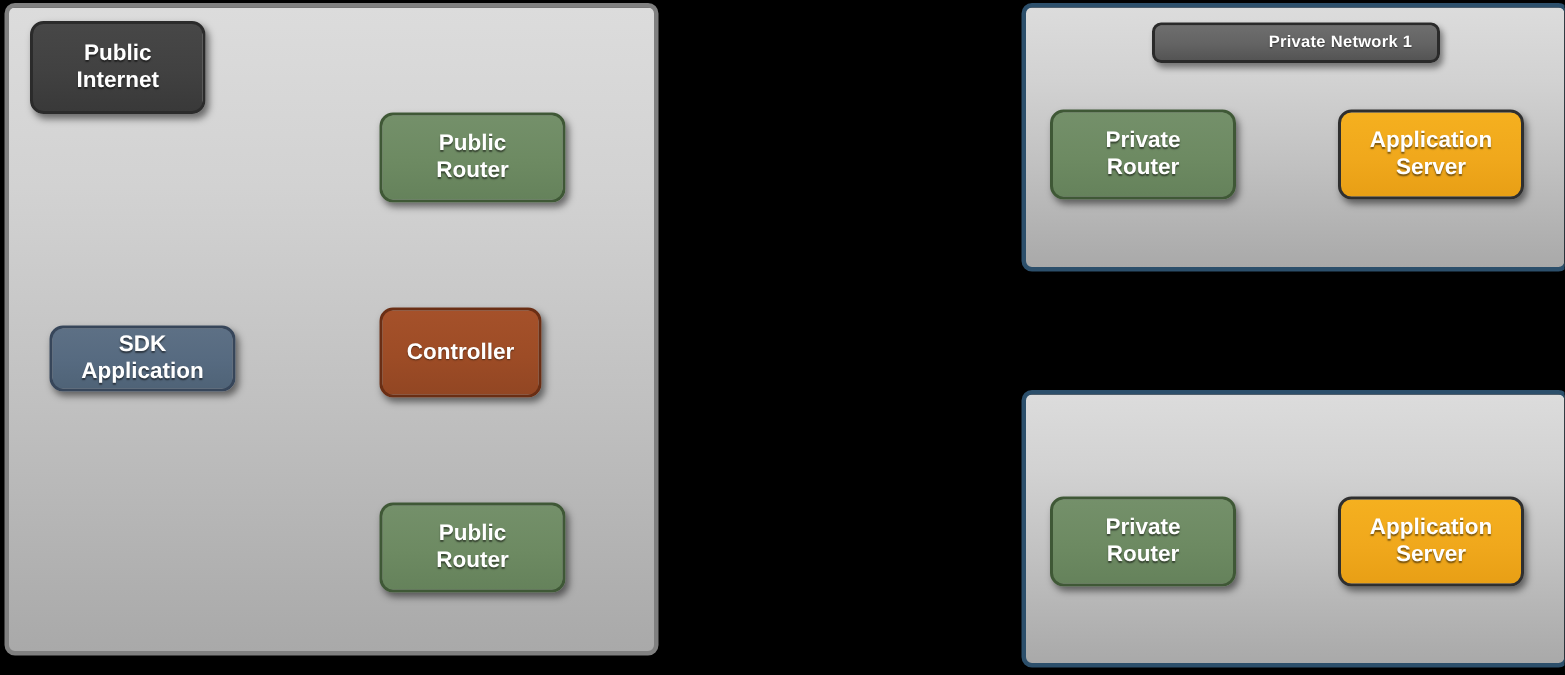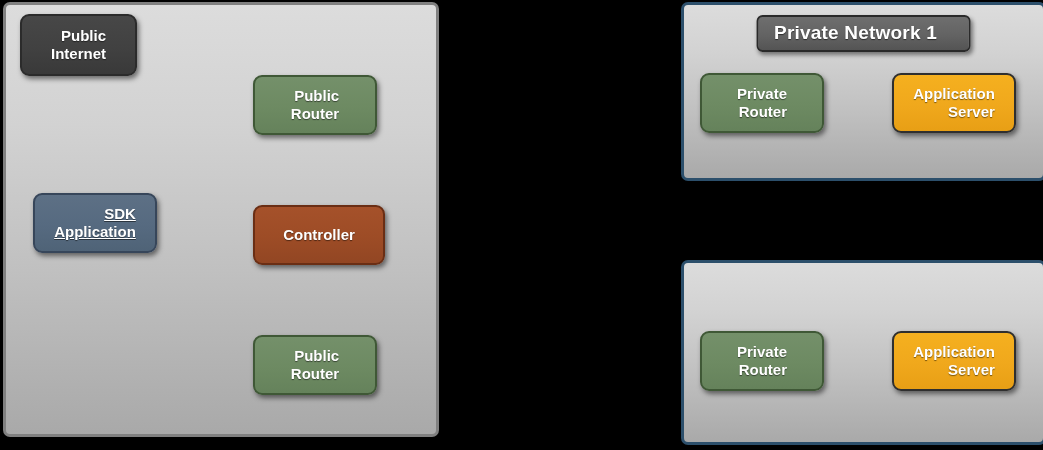--- a/index.html
+++ b/index.html
@@ -54,26 +54,26 @@
   }
 
   
   .panel-title {
     position: absolute;
     box-sizing: border-box;
     top: 10px;
     left: 50%;
     transform: translateX(-50%);
     min-width: 192px;
-    padding: 5px 32px 6px 16px;
+    padding: 5px 16px 6px 16px;
     border-radius: 6px;
     border: 2px solid #2a2a2a;
     background: linear-gradient(to bottom, #6e6e6e 0%, #636363 55%, #545454 100%);
     color: #ffffff;
-    font-size: 19px;
+    font-size: 11px;
     font-weight: bold;
     text-align: right;
     letter-spacing: 0.2px;
     text-shadow: 0 1px 1px rgba(0,0,0,0.55);
     box-shadow: 2px 3px 4px rgba(0,0,0,0.45);
     white-space: nowrap;
   }
 
   
   .node {
@@ -86,21 +86,21 @@
     color: #ffffff;
     font-size: 15px;
     font-weight: bold;
     line-height: 1.22;
     text-align: center;
     text-shadow: 0 1px 1px rgba(0,0,0,0.5);
     box-shadow: 2px 3px 5px rgba(0,0,0,0.5);
     border-width: 2px;
     border-style: solid;
   }
-  .node span { display: block; white-space: pre-line; text-align: right; }
+  .node span { display: block; white-space: pre-line; }
 
   .node-internet {
     background: linear-gradient(to bottom, #474747 0%, #414141 55%, #393939 100%);
     border-color: #2b2b2b;
   }
   .node-router {
     background: linear-gradient(to bottom, #74906a 0%, #6d8a62 55%, #65825b 100%);
     border-color: #3f5836;
   }
   .node-sdk {
@@ -126,26 +126,26 @@
     <div class="node node-internet" style="left:14px; top:9px; width:117px; height:62px;">
       <span>Public
 Internet</span>
     </div>
 
     <div class="node node-router" style="left:247px; top:70px; width:124px; height:60px;">
       <span>Public
 Router</span>
     </div>
 
-    <div class="node node-sdk" style="left:27px; top:188px; width:124px; height:60px;text-decoration:underline;">
+    <div class="node node-sdk" style="left:27px; top:212px; width:124px; height:44px;">
       <span>SDK
 Application</span>
     </div>
 
-    <div class="node node-controller" style="left:247px; top:200px; width:132px; height:60px;">
+    <div class="node node-controller" style="left:247px; top:200px; width:108px; height:60px;">
       <span>Controller</span>
     </div>
 
     <div class="node node-router" style="left:247px; top:330px; width:124px; height:60px;">
       <span>Public
 Router</span>
     </div>
   </div>
 
   <div class="panel panel-private panel-private-1">

